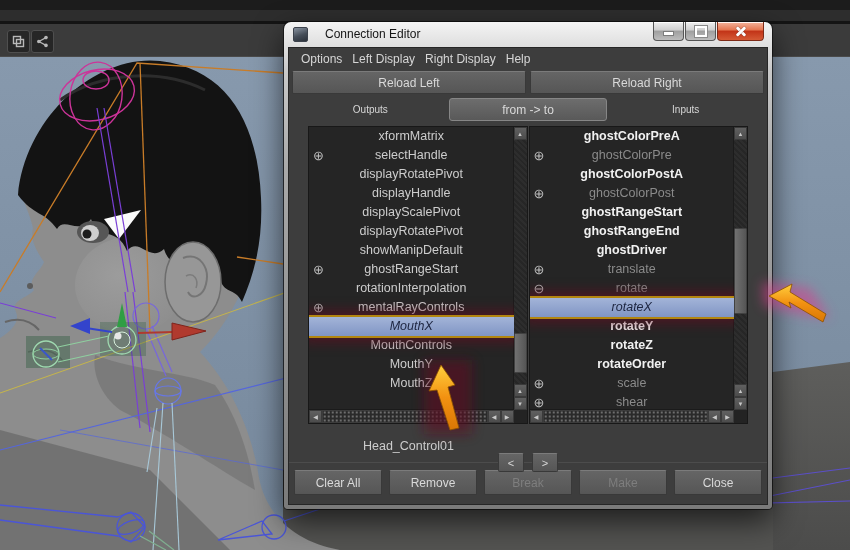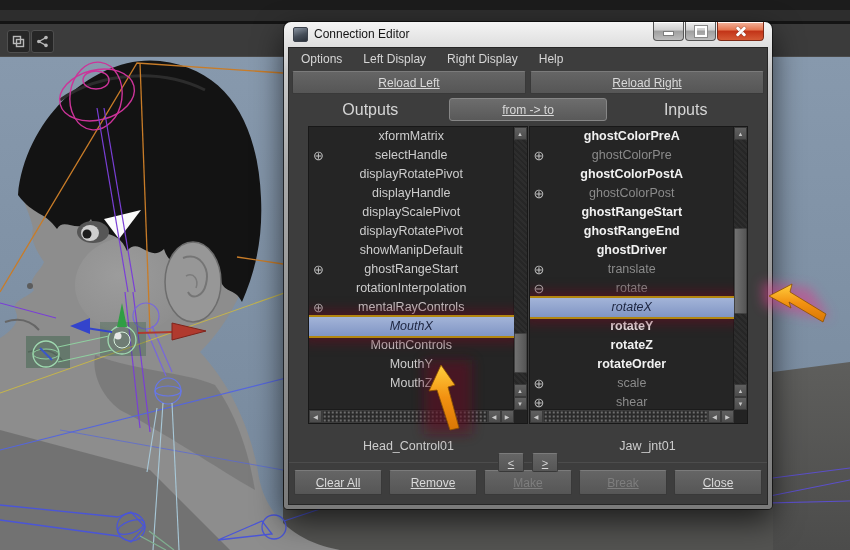--- a/index.html
+++ b/index.html
@@ -11,50 +11,50 @@
   .vp-btn{position:absolute;top:30px;width:21px;height:21px;background:#262626;
           border:1px solid #4f4f4f;border-radius:3px;display:flex;align-items:center;
           justify-content:center;z-index:2;}
   #vpb1{left:7px;} #vpb2{left:31px;}
 
   
   .dialog{position:absolute;left:284px;top:22px;width:488px;height:487px;z-index:10;
           border-radius:7px 7px 4px 4px;
           background:linear-gradient(180deg,#f4f4f4 0%,#c9c9c9 10%,#a9a9a9 30%,#8e8e8e 70%,#7a7a7a 100%);
           box-shadow:0 12px 30px rgba(0,0,0,.65),0 0 0 1px rgba(15,15,15,.7);}
-  .titlebar{height:24px;display:flex;align-items:center;gap:6px;padding:0 9px;}
+  .titlebar{height:24px;display:flex;align-items:center;gap:17px;padding:0 9px;}
   .app-icon{width:13px;height:13px;border-radius:2px;border:1px solid #3c424c;
             background:linear-gradient(160deg,#7d8794 10%,#454d58 55%,#2b313a);}
   .title{font-size:12px;color:#141414;}
   .winbtns{position:absolute;top:0;right:8px;display:flex;gap:1px;}
   .wbtn{width:29px;height:18px;border:1px solid #565656;border-top:none;
         border-radius:0 0 4px 4px;display:flex;align-items:center;justify-content:center;
         background:linear-gradient(180deg,#efefef 0%,#cfcfcf 45%,#9e9e9e 50%,#bdbdbd 100%);
         box-shadow:inset 0 1px 0 rgba(255,255,255,.85);}
   .wbtn.close{width:45px;border-color:#7e2a17;
         background:linear-gradient(180deg,#f4b49c 0%,#e4744f 45%,#c23317 50%,#d55a35 100%);}
   .glyph-min{width:9px;height:3px;background:#fff;border:1px solid #7c7c7c;margin-top:5px;}
   .glyph-max{width:8px;height:7px;border:2px solid #fff;outline:1px solid #8a8a8a;background:transparent;}
   .glyph-x{position:relative;width:12px;height:10px;}
   .glyph-x::before,.glyph-x::after{content:"";position:absolute;left:0;top:4px;width:12px;height:3px;
         background:#fff;border-radius:1px;box-shadow:0 0 1px #5e1206;}
   .glyph-x::before{transform:rotate(45deg);} .glyph-x::after{transform:rotate(-45deg);}
 
   .dlg-content{position:absolute;left:4px;right:4px;top:25px;bottom:4px;background:#3d3d3d;
         border:1px solid #262626;display:flex;flex-direction:column;}
-  .menubar{height:22px;flex:0 0 auto;display:flex;align-items:center;gap:21px;
+  .menubar{height:22px;flex:0 0 auto;display:flex;align-items:center;gap:10px;
         padding:0 12px;font-size:12px;color:#d6d6d6;}
   .menu-item{cursor:default;}
   .btn{background:linear-gradient(180deg,#656565,#565656);border:1px solid #393939;
        border-top-color:#7b7b7b;color:#d9d9d9;font-size:12px;border-radius:2px;
-       font-family:"Liberation Sans",sans-serif;display:flex;align-items:center;justify-content:center;text-decoration:underline;}
+       font-family:"Liberation Sans",sans-serif;display:flex;align-items:center;justify-content:center;}
   .reload-row{display:flex;gap:4px;padding:1px 3px 3px;flex:0 0 auto;}
   .reload-row .btn{flex:1;height:21px;}
   .tabs-row{display:flex;align-items:center;height:25px;padding:0 3px 4px;flex:0 0 auto;}
-  .tab-label{flex:1;text-align:center;font-size:16px;color:#d6d6d6;}
+  .tab-label{flex:1;text-align:center;font-size:10px;color:#d6d6d6;}
   .tab-btn{flex:1;height:21px;background:linear-gradient(180deg,#6d6d6d,#595959);
        border:1px solid #868686;border-radius:3px;}
 
   .lists-row{display:flex;gap:1px;padding:0 19px;height:298px;flex:0 0 auto;}
   .list-panel{flex:1;position:relative;background:#252525;border:1px solid #181818;}
   .rows{position:absolute;left:0;top:0;right:13px;bottom:13px;overflow:hidden;}
   .row{height:19px;line-height:19px;text-align:center;font-size:12.5px;color:#cdcdcd;position:relative;}
   .row.bold{font-weight:bold;color:#f1f1f1;}
   .row.dim{color:#8b8b8b;}
   .row .icn{position:absolute;left:4px;top:0;font-size:13px;color:#bdbdbd;font-weight:normal;font-style:normal;}
@@ -367,32 +367,31 @@
             <div class="hthumb"></div>
             <div class="sbtn">◀</div>
             <div class="sbtn">▶</div>
           </div>
           <div class="corner"></div>
         </div>
       </div>
 
       <div class="dlg-footer">
         <div class="flabel">Head_Control01</div>
-        <div class="flabel rgt">Jaw_jnt01</div>
         <div class="navbtns">
           <div class="btn">&lt;</div>
           <div class="btn">&gt;</div>
         </div>
       </div>
 
       <div class="actions">
           <div class="btn abtn">Clear All</div>
           <div class="btn abtn">Remove</div>
+          <div class="btn abtn disabled">Break</div>
           <div class="btn abtn disabled">Make</div>
-          <div class="btn abtn disabled">Break</div>
           <div class="btn abtn">Close</div>
         </div>
     </div>
   </div>
 
   <svg id="anno" width="850" height="550" viewBox="0 0 850 550">
     <defs>
       <filter id="blur6" x="-60%" y="-60%" width="220%" height="220%">
           <feGaussianBlur stdDeviation="6"></feGaussianBlur>
         </filter>

